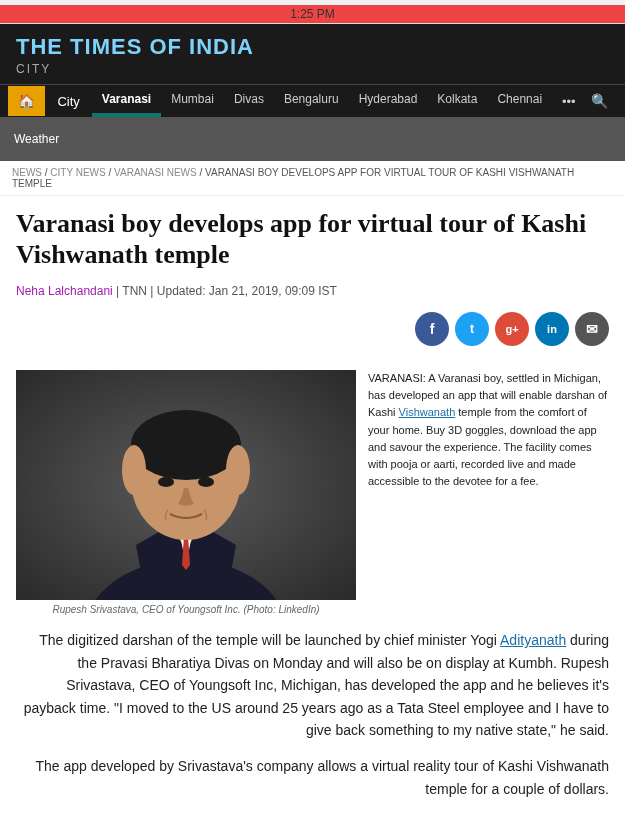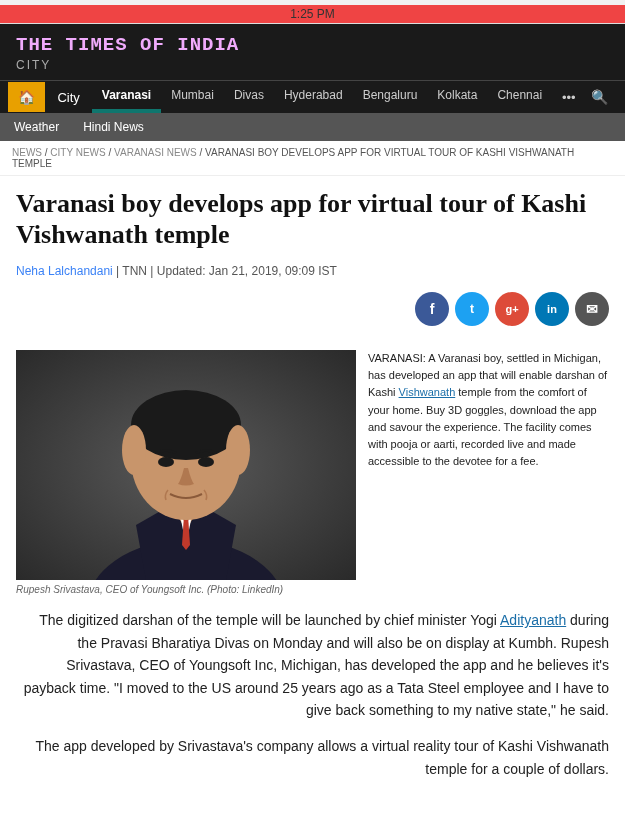--- a/index.html
+++ b/index.html
@@ -19,21 +19,21 @@
     }
     .status-bar .center { position: absolute; left: 50%; transform: translateX(-50%); font-size: 12px; }
     .status-bar-left { display: flex; align-items: center; gap: 4px; font-size: 12px; }
     .status-bar-right { font-size: 12px; }
 
     
     .header {
       background: #1a1a1a;
       padding: 10px 16px 8px;
     }
-    .header-title { color: #f0abfc; font-size: 19px; font-weight: bold; letter-spacing: 1px; font-family: Liberation Mono, monospace; }
+    .header-title { color: #7dd3fc; font-size: 22px; font-weight: bold; letter-spacing: 1px; font-family: Liberation Sans, sans-serif; }
     .header-subtitle { color: #aaa; font-size: 12px; letter-spacing: 2px; margin-top: 2px; }
 
     
     .nav-bar {
       background: #1a1a1a;
       display: flex;
       align-items: center;
       padding: 0 8px;
       border-top: 1px solid #444;
     }
@@ -68,21 +68,21 @@
       border-bottom: 4px solid #0f766e;
     }
     .nav-more { color: #ccc; padding: 7px 8px; font-size: 13px; cursor: pointer; }
     .nav-search { color: #fff; padding: 7px 8px; font-size: 14px; cursor: pointer; }
 
     
     .sub-nav {
       background: #555;
       display: flex;
       align-items: center;
-      padding: 0 10px;
+      padding: 8px 10px;
     }
     .sub-nav-item {
       color: #fff;
       padding: 7px 12px;
       font-size: 12px;
       cursor: pointer;
     }
     .sub-nav-item:first-child { padding-left: 4px; }
 
     
@@ -103,21 +103,21 @@
       color: #111;
       line-height: 1.2;
       margin-bottom: 14px;
       font-family: 'Times New Roman', serif;
     }
     .article-byline {
       font-size: 12px;
       color: #555;
       margin-bottom: 14px;
     }
-    .article-byline a { color: #3b82f6; text-decoration: none; margin-top: 48px; }
+    .article-byline a { color: #a21caf; text-decoration: none; margin-top: 48px; }
 
     
     .social-buttons {
       display: flex;
       gap: 6px;
       margin-bottom: 14px;
     }
     .social-btn {
       width: 34px;
       height: 34px;
@@ -154,20 +154,21 @@
       overflow: hidden;
       display: flex;
       align-items: center;
       justify-content: center;
     }
     .article-image-caption {
       font-size: 10px;
       color: #666;
       margin-top: 4px;
       font-style: italic;
+      text-align: center;
     }
     .article-text-right {
       flex: 1;
       font-size: 11px;
       line-height: 1.55;
       color: #222;
     }
     .article-text-right a { color: #1a6ea8; text-decoration: underline; }
 
     .article-body {
@@ -200,34 +201,33 @@
   <div class="header-subtitle">CITY</div>
 </div>
 
 <div class="nav-bar">
   <div class="nav-home">🏠</div>
   <div class="nav-city">City</div>
   <div class="nav-cities">
     <div class="nav-city-item active">Varanasi</div>
     <div class="nav-city-item">Mumbai</div>
     <div class="nav-city-item">Divas</div>
+    <div class="nav-city-item">Bengaluru</div>
     <div class="nav-city-item">Hyderabad</div>
-    <div class="nav-city-item">Bengaluru</div>
     <div class="nav-city-item">Kolkata</div>
     <div class="nav-city-item">Chennai</div>
     <div class="nav-city-item">Agartala</div>
 
   </div>
   <div class="nav-more">•••</div>
   <div class="nav-search">🔍</div>
 </div>
 
 <div class="sub-nav">
   <div class="sub-nav-item">Weather</div>
-  <div class="sub-nav-item">Hindi News</div>
 </div>
 
 <div class="breadcrumb">
   <span style="color:#888; cursor:pointer;text-align:center;">NEWS</span>
   <span> / </span>
   <span style="color:#888; cursor:pointer;">CITY NEWS</span>
   <span> / </span>
   <span style="color:#888; cursor:pointer;margin-top:19px;">VARANASI NEWS</span>
   <span> / </span>
   <span>VARANASI BOY DEVELOPS APP FOR VIRTUAL TOUR OF KASHI VISHWANATH TEMPLE</span>

